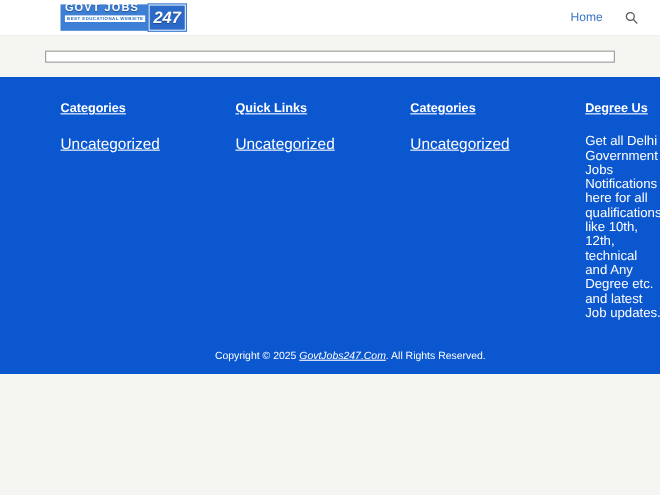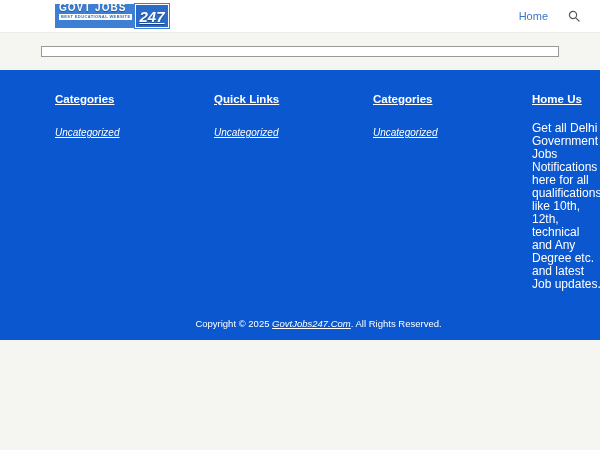--- a/index.html
+++ b/index.html
@@ -54,21 +54,20 @@
     border: 1px solid #fff;
     outline: 1px solid var(--logo_blue, #3c7fd4);
     color: #fff;
     font-weight: bold;
     font-style: italic;
     font-size: 15px;
     display: flex;
     align-items: center;
     padding: 0 3px;
     text-shadow: 0 1px 1px rgba(0,0,0,.35);
-    text-decoration: underline;
   }
   .header-nav { display: flex; align-items: center; gap: 20px; }
   .home-link {
     color: var(--link_blue, #3a76c9);
     font-size: 11px;
     text-decoration: none;
     cursor: pointer;
   }
   .search-btn { display: flex; align-items: center; cursor: pointer; }
 
@@ -106,24 +105,23 @@
   }
   .footer-heading {
     font-size: 11.5px;
     font-weight: bold;
     text-decoration: underline;
     margin-bottom: 17px;
   }
   .footer-link {
     display: inline-block;
     color: #fff;
-    font-size: 10px;
+    font-size: 14px;
     text-decoration: underline;
     cursor: pointer;
-    font-style: italic;
   }
   .about-text {
     font-size: 12px;
     line-height: 13px;
     max-width: 118px;
   }
   .copyright {
     text-align: center;
     font-size: 9.5px;
     margin-top: 27px;
@@ -169,20 +167,20 @@
     </div>
     <div>
       <div class="footer-heading">Quick Links</div>
       <a class="footer-link" href="#">Uncategorized</a>
     </div>
     <div>
       <div class="footer-heading">Categories</div>
       <a class="footer-link" href="#">Uncategorized</a>
     </div>
     <div>
-      <div class="footer-heading">Home Us</div>
+      <div class="footer-heading">Degree Us</div>
       <div class="about-text">Get all Delhi Government Jobs Notifications here for all qualifications like 10th, 12th, technical and Any Degree etc. and latest Job updates.</div>
     </div>
   </div>
   <div class="copyright">
     <span>Copyright © 2025 </span><a href="#">GovtJobs247.Com</a><span>. All Rights Reserved.</span>
   </div>
 </footer>
 
 </body></html>

